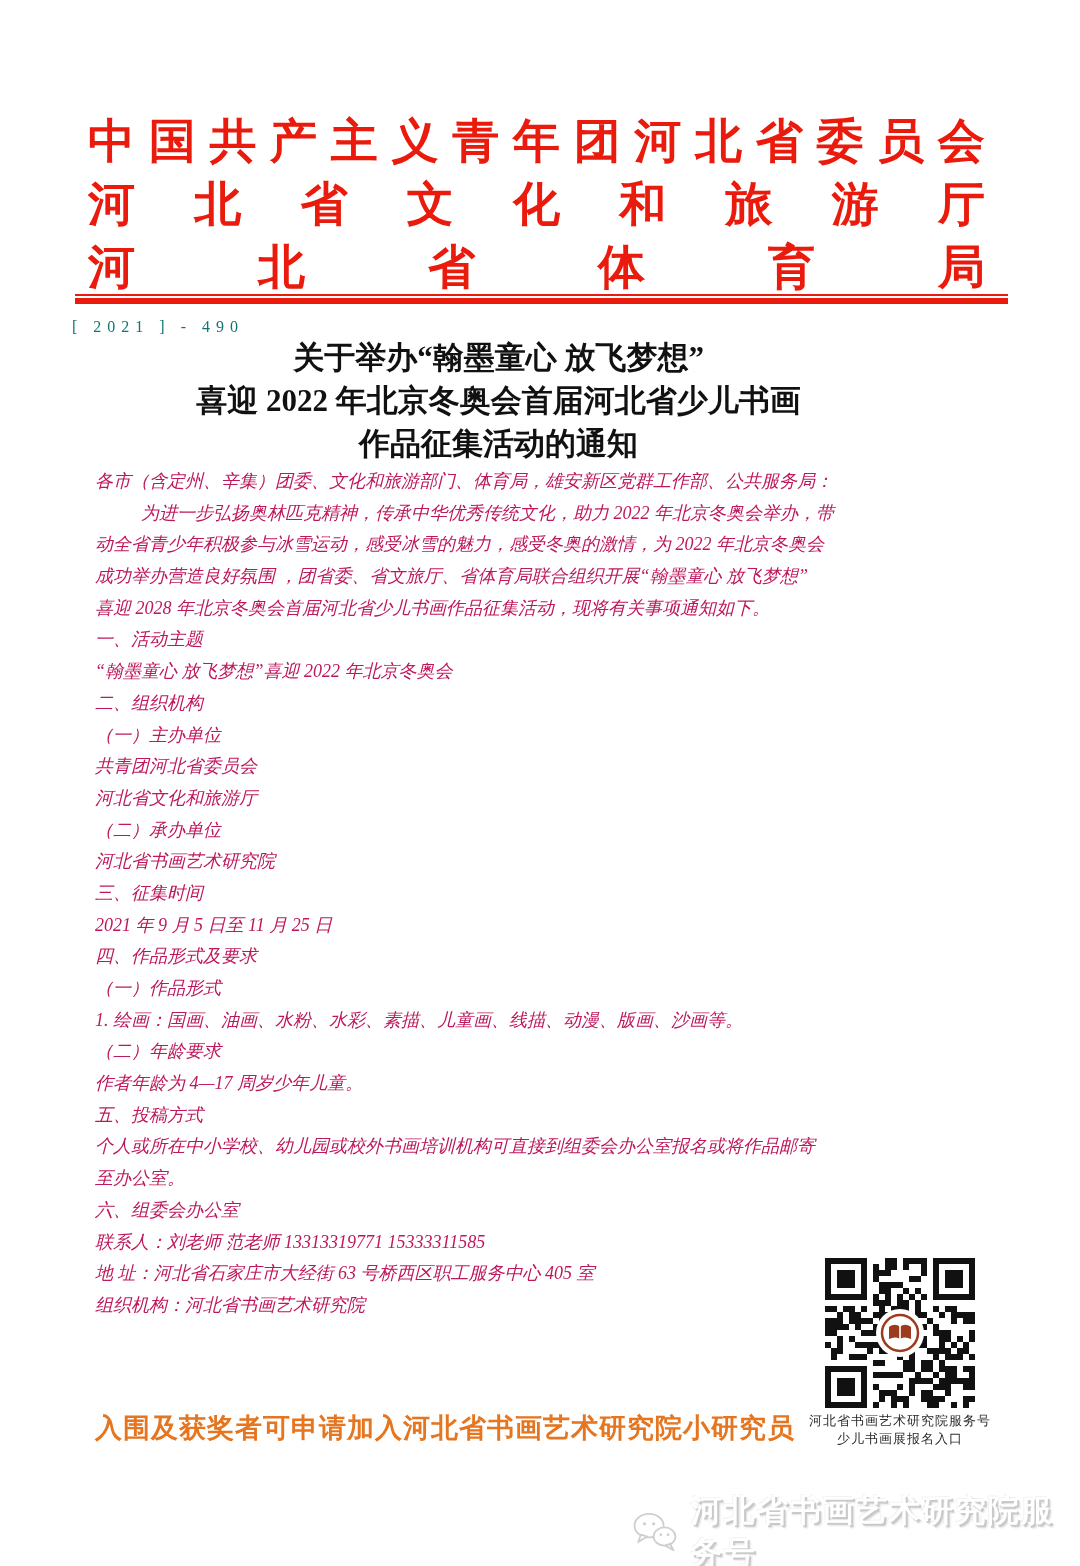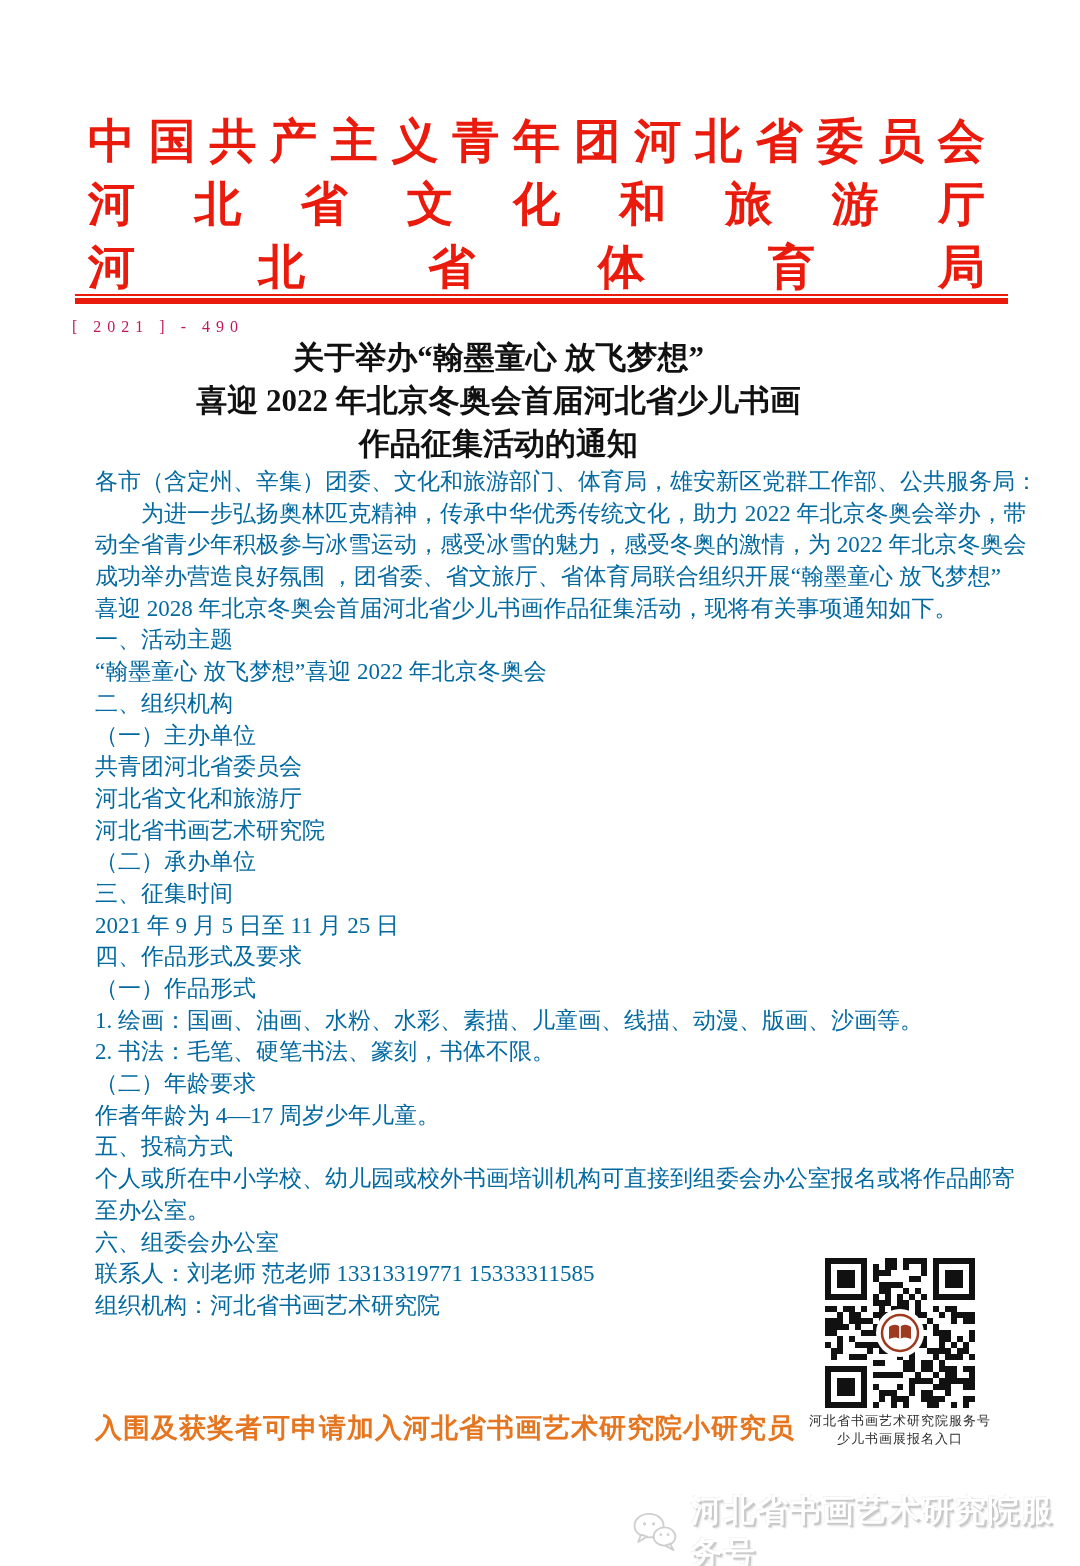--- a/index.html
+++ b/index.html
@@ -9,28 +9,28 @@
   
   #org-lines{position:absolute;left:88px;top:110px;width:897px;}
   .org-row{display:flex;justify-content:space-between;height:63px;align-items:center;
            font-weight:bold;font-size:47px;line-height:1;}
   .org-row span{display:inline-block;}
 
   .sep{position:absolute;left:75px;width:933px;}
   #sep-thin{top:294px;height:2px;}
   #sep-thick{top:298px;height:6px;}
 
-  #doc-number{position:absolute;left:72px;top:318px;font-size:16px;letter-spacing:6px;color:#be185d;}
+  #doc-number{position:absolute;left:72px;top:318px;font-size:16px;letter-spacing:6px;color:#0f766e;}
 
   #doc-title{position:absolute;left:0;top:336px;width:997px;text-align:center;
              font-weight:bold;font-size:31px;line-height:43px;color:#111;}
 
   
   #body-text{position:absolute;left:95px;top:466px;width:905px;}
-  .body-line{height:31.7px;line-height:31.7px;font-size:23px;white-space:nowrap;color:#0369a1;}
+  .body-line{height:31.7px;line-height:31.7px;font-size:18px;white-space:nowrap;color:#be185d;font-style:italic;}
   .body-line.indent{padding-left:46px;}
 
   
   #award-notice{position:absolute;left:95px;top:1408px;font-family:"Liberation Sans","DejaVu Sans",sans-serif;
                 font-weight:bold;font-size:27px;line-height:40px;letter-spacing:1px;}
 
   
   #qr-wrap{position:absolute;left:825px;top:1258px;width:150px;height:150px;}
   #qr-caption{position:absolute;left:775px;top:1412px;width:250px;text-align:center;
               font-size:13px;line-height:18px;letter-spacing:1px;color:#2b2b2b;}
@@ -101,35 +101,35 @@
       <div class="body-line indent">为进一步弘扬奥林匹克精神，传承中华优秀传统文化，助力 2022 年北京冬奥会举办，带</div>
       <div class="body-line">动全省青少年积极参与冰雪运动，感受冰雪的魅力，感受冬奥的激情，为 2022 年北京冬奥会</div>
       <div class="body-line">成功举办营造良好氛围 ，团省委、省文旅厅、省体育局联合组织开展“翰墨童心 放飞梦想”</div>
       <div class="body-line">喜迎 2028 年北京冬奥会首届河北省少儿书画作品征集活动，现将有关事项通知如下。</div>
       <div class="body-line">一、活动主题</div>
       <div class="body-line">“翰墨童心 放飞梦想”喜迎 2022 年北京冬奥会</div>
       <div class="body-line">二、组织机构</div>
       <div class="body-line">（一）主办单位</div>
       <div class="body-line">共青团河北省委员会</div>
       <div class="body-line">河北省文化和旅游厅</div>
+      <div class="body-line">（二）承办单位</div>
       <div class="body-line">河北省书画艺术研究院</div>
-      <div class="body-line">（二）承办单位</div>
       <div class="body-line">三、征集时间</div>
       <div class="body-line">2021 年 9 月 5 日至 11 月 25 日</div>
       <div class="body-line">四、作品形式及要求</div>
       <div class="body-line">（一）作品形式</div>
       <div class="body-line">1. 绘画：国画、油画、水粉、水彩、素描、儿童画、线描、动漫、版画、沙画等。</div>
-      <div class="body-line">2. 书法：毛笔、硬笔书法、篆刻，书体不限。</div>
       <div class="body-line">（二）年龄要求</div>
       <div class="body-line">作者年龄为 4—17 周岁少年儿童。</div>
       <div class="body-line">五、投稿方式</div>
       <div class="body-line">个人或所在中小学校、幼儿园或校外书画培训机构可直接到组委会办公室报名或将作品邮寄</div>
       <div class="body-line">至办公室。</div>
       <div class="body-line">六、组委会办公室</div>
       <div class="body-line">联系人：刘老师 范老师 13313319771 15333311585</div>
+      <div class="body-line">地 址：河北省石家庄市大经街 63 号桥西区职工服务中心 405 室</div>
       <div class="body-line">组织机构：河北省书画艺术研究院</div>
     </div>
 
   <div id="award-notice" style="color: rgb(229, 117, 31);">入围及获奖者可申请加入河北省书画艺术研究院小研究员</div>
 
   <div id="qr-wrap"><svg width="150" height="150" viewBox="0 0 150 150">
         <rect width="150" height="150" fill="#fff"></rect>
         <rect x="60" y="0" width="6" height="6" fill="#111"></rect>
         <rect x="66" y="0" width="6" height="6" fill="#111"></rect>
         <rect x="78" y="0" width="6" height="6" fill="#111"></rect>

